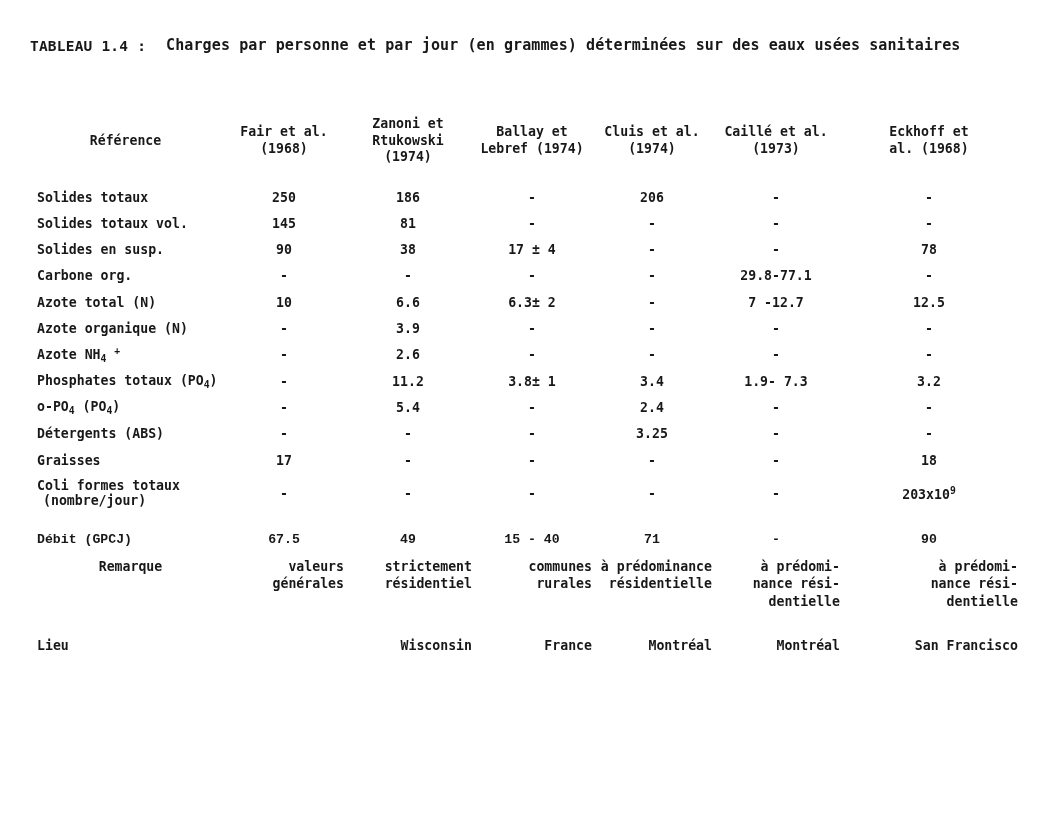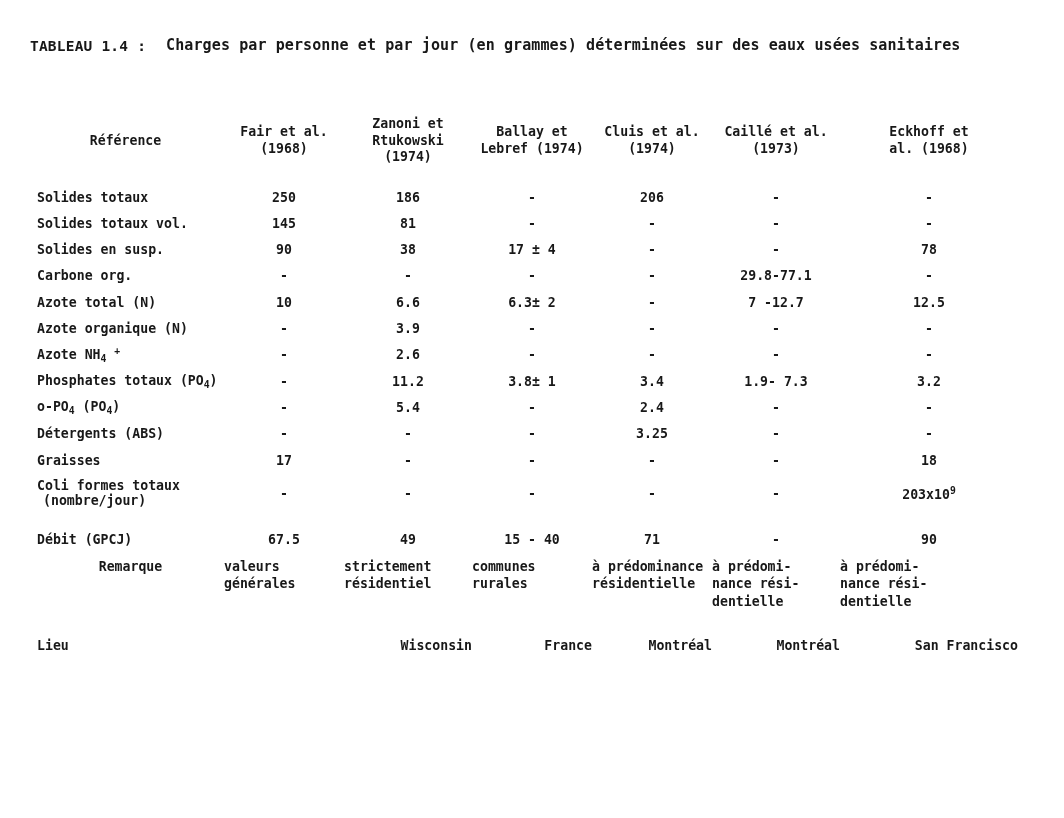--- a/index.html
+++ b/index.html
@@ -81,26 +81,26 @@
     padding: 0 3px;
     line-height: 1.15;
   }
   tr.body td.rowlabel {
     text-align: left;
     padding-left: 10px;
     white-space: nowrap;
     overflow: visible;
   }
   tr.body.tall td { height: 40px; }
-  tr.body.debit td { height: 34px; vertical-align: bottom; padding-bottom: 5px; }
+  tr.body.debit td { height: 34px; vertical-align: bottom; padding-bottom: 5px; font-family: Liberation Mono, monospace; }
 
   
   tr.remark td {
     height: 66px;
-    text-align: left;
+    text-align: right;
     vertical-align: top;
     padding-top: 6px;
     line-height: 1.3;
   }
   tr.remark td.rowlabel {
     text-align: center;
     padding-left: 10px;
     vertical-align: top;
   }
   tr.lieu td {

